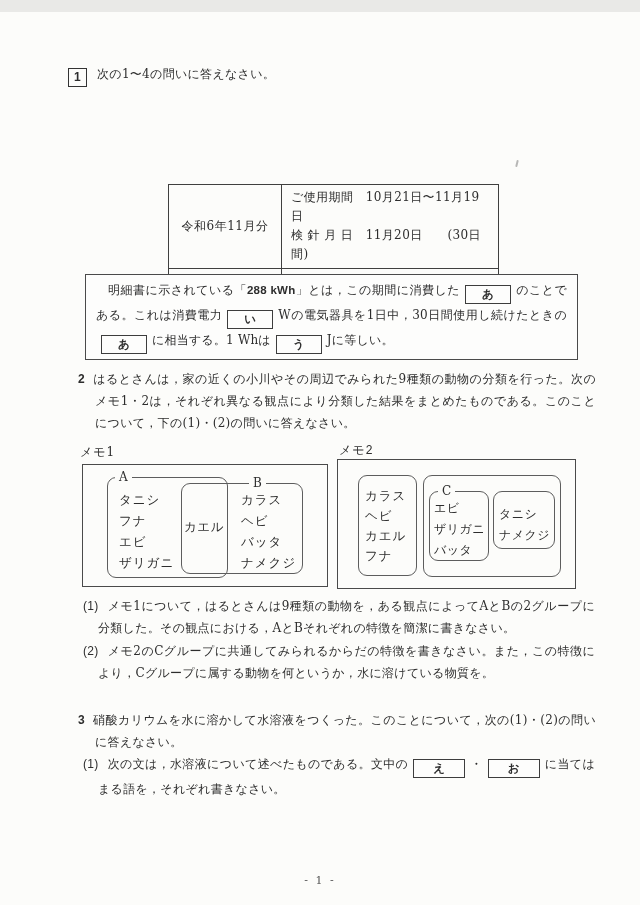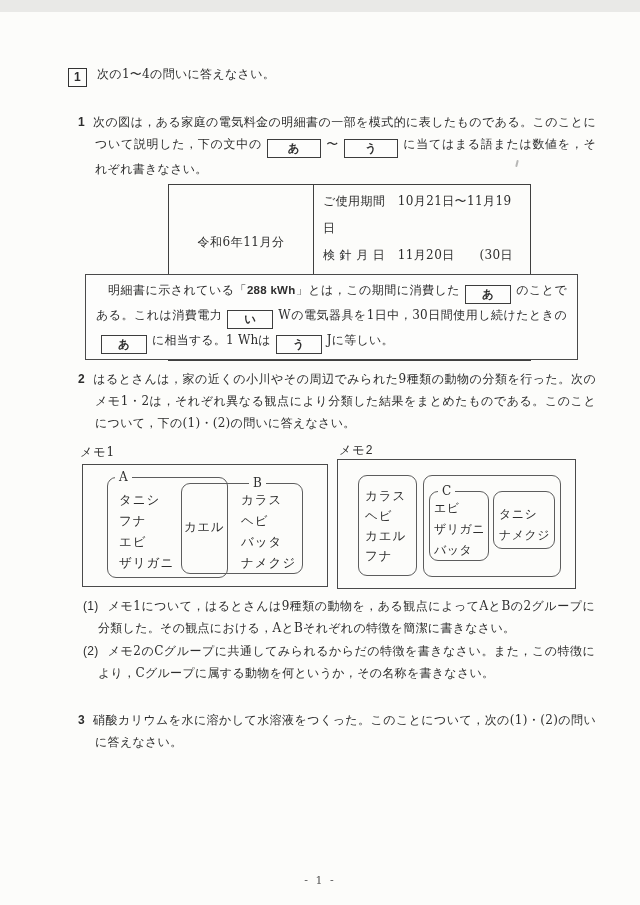--- a/index.html
+++ b/index.html
@@ -19,23 +19,23 @@
     text-align:center; line-height:17px; font-family:"Liberation Sans",sans-serif;
     font-weight:bold; font-size:12px; margin-right:10px; vertical-align:-3px; text-indent:0;
   }
   .blank {
     display:inline-block; min-width:44px; height:17px; border:1px solid #3d3d3d;
     background:#fdfdfc; text-align:center; line-height:17px; text-indent:0;
     font-family:"Liberation Sans","DejaVu Sans",sans-serif; font-weight:bold; font-size:11.5px;
     vertical-align:-4px; margin:0 5px;
   }
   .bill-table { border-collapse:collapse; font-size:12px; }
-  .bill-table td { border:1.2px solid #3f3f3f; padding:16px; }
+  .bill-table td { border:1.2px solid #3f3f3f; padding:0; }
   .cell-month { width:112px; text-align:center; letter-spacing:.5px; }
-  .cell-period { width:198px; padding:3px 9px 4px !important; line-height:27px; letter-spacing:.4px; }
+  .cell-period { width:198px; padding:3px 9px 4px !important; line-height:19px; letter-spacing:.4px; }
   .cell-usage-label { text-align:center; height:27px; letter-spacing:.5px; }
   .cell-usage-value { text-align:center; padding-left:80px !important; height:27px;
     font-family:"Liberation Sans","DejaVu Sans",sans-serif; font-weight:bold; font-size:12px; }
   .statement-box {
     border:1.2px solid #4a4a4a; background:#fdfdfc;
     font-size:12px; line-height:22px; padding:4px 10px 5px; text-align:justify;
     text-indent:12px; letter-spacing:.2px;
   }
   .kwh-bold { font-family:"Liberation Sans","DejaVu Sans",sans-serif; font-weight:bold; font-size:11.5px; }
   .memo-label { font-size:12px; letter-spacing:1px;text-align:right; }
@@ -57,23 +57,20 @@
 </style>
 </head>
 <body>
 
 <div class="page">
 
   <div class="abs para" style="left:68px; top:51px; width:500px;">
     <span class="secbox">1</span><span>次の1〜4の問いに答えなさい。</span>
   </div>
 
-  <div class="abs para hang" style="left:78px; top:99px; width:501px;">
-    <span class="qnum">1</span><span>次の図は，ある家庭の電気料金の明細書の一部を模式的に表したものである。このことについて説明した，下の文中の</span><span class="blank" style="min-width:52px;">あ</span><span>〜</span><span class="blank" style="min-width:52px;">う</span><span>に当てはまる語または数値を，それぞれ書きなさい。</span>
-  </div>
 
   <table class="bill-table abs" style="left:168px; top:172px;">
     <tbody>
         <tr>
       <td class="cell-month">令和6年11月分</td>
       <td class="cell-period">
         <div>ご使用期間　10月21日〜11月19日</div>
         <div>検 針 月 日　11月20日　　(30日間)</div>
       </td>
     </tr>
@@ -134,25 +131,28 @@
     <div class="memo-items" style="left:161px; top:44px; font-size:12px; letter-spacing:.5px;">
       <div>タニシ</div>
       <div>ナメクジ</div>
     </div>
   </div>
 
   <div class="abs para hang2" style="left:83px; top:583px; width:497px;">
     <span class="qnum" style="font-weight:normal; margin-right:9px;">(1)</span><span>メモ1について，はるとさんは9種類の動物を，ある観点によってAとBの2グループに分類した。その観点における，AとBそれぞれの特徴を簡潔に書きなさい。</span>
   </div>
   <div class="abs para hang2" style="left:83px; top:628px; width:497px;">
-    <span class="qnum" style="font-weight:normal; margin-right:9px;">(2)</span><span>メモ2のCグループに共通してみられるからだの特徴を書きなさい。また，この特徴により，Cグループに属する動物を何というか，その名称を書きなさい。</span>
+    <span class="qnum" style="font-weight:normal; margin-right:9px;">(2)</span><span>メモ2のCグループに共通してみられるからだの特徴を書きなさい。また，この特徴により，Cグループに属する動物を何というか，水に溶けている物質を。</span>
   </div>
 
   <div class="abs para hang" style="left:78px; top:697px; width:501px;">
     <span class="qnum">3</span><span>硝酸カリウムを水に溶かして水溶液をつくった。このことについて，次の(1)・(2)の問いに答えなさい。</span>
+  </div>
+  <div class="abs para hang2" style="left:83px; top:741px; width:497px;">
+    <span class="qnum" style="font-weight:normal; margin-right:9px;">(1)</span><span>次の文は，水溶液について述べたものである。文中の</span><span class="blank" style="min-width:50px;">え</span><span>・</span><span class="blank" style="min-width:50px;">お</span><span>に当てはまる語を，それぞれ書きなさい。</span>
   </div>
 
 
   <div class="abs footer" style="left:0; top:862px; width:640px; text-align:center;">- 1 -</div>
 
   <div class="artifact"></div>
   <div class="scan-band"></div>
 
 </div>
 

